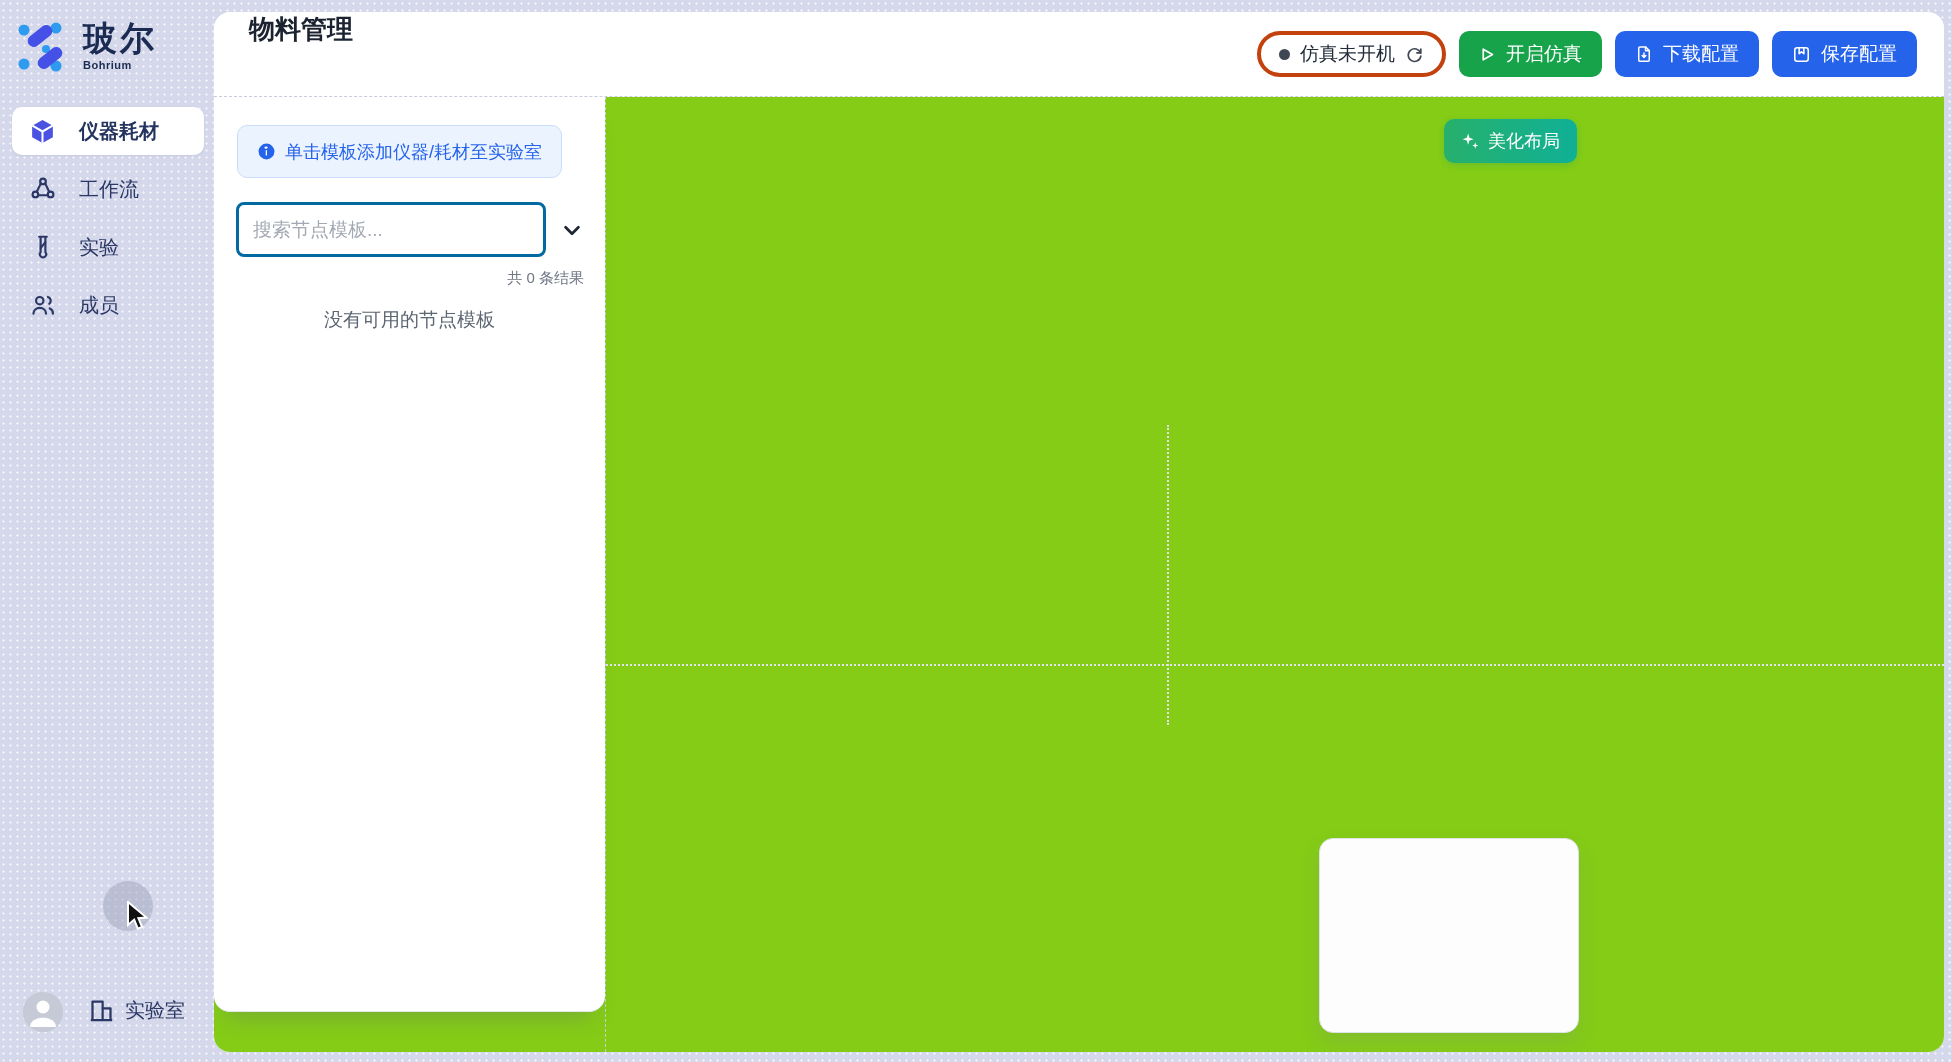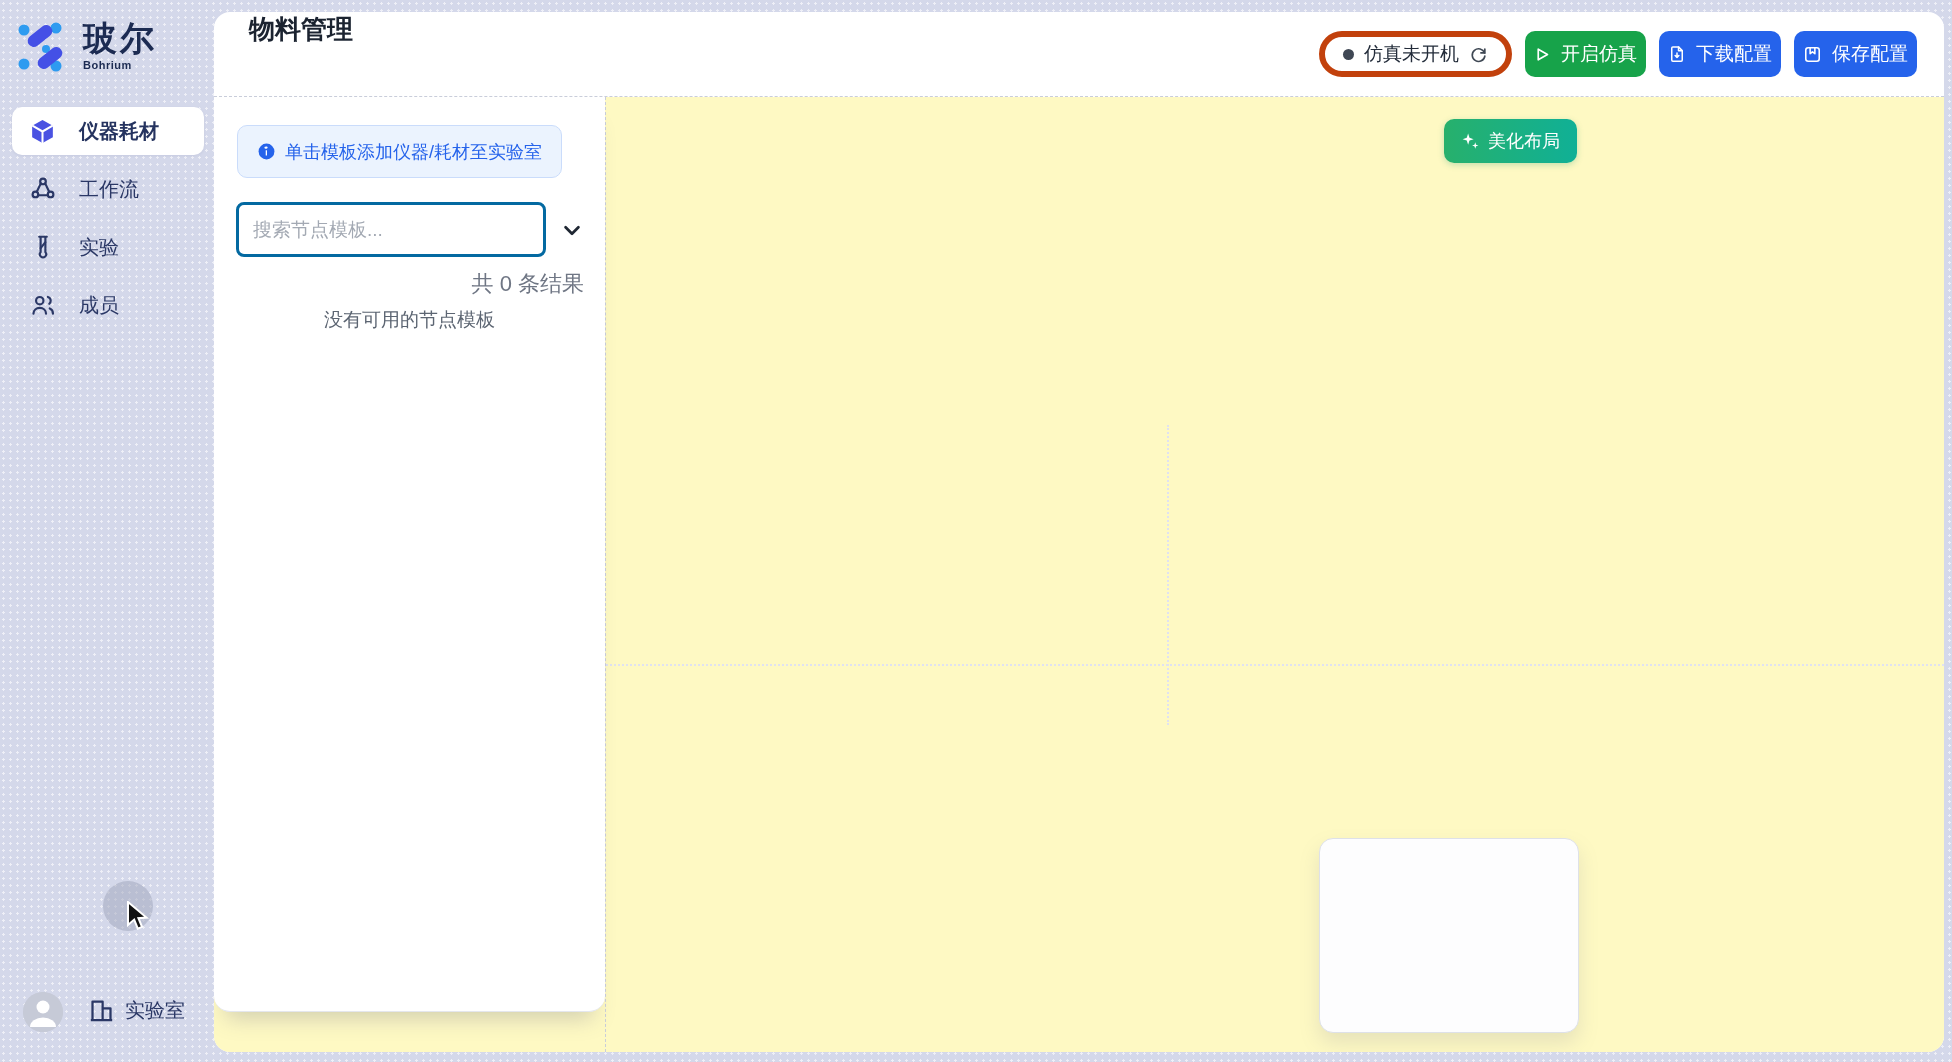--- a/index.html
+++ b/index.html
@@ -36,37 +36,37 @@
   .materials-panel { width:346px; border-right:1px dashed #c9cdda; position:relative; background:#fff; }
   .materials-head { display:flex; align-items:center; padding:30px 12px 0 13px; }
   .materials-title { font-size:20px; font-weight:700; color:#1e242e; }
   .materials-count { font-size:18px; color:#6b7280; margin-left:8px; }
   .collapse-btn { position:absolute; right:12px; top:33px; width:26px; height:26px; display:flex; align-items:center; justify-content:center; cursor:pointer; border-radius:6px; }
   
   .main-col { flex:1; display:flex; flex-direction:column; background:#fff; }
   .main-header { height:85px; border-bottom:1px dashed #c9cdda; display:flex; }
   .page-title { font-size:26px; font-weight:700; color:#1b2330; margin-left:35px; }
   .header-controls { margin-left:auto; margin-right:27px; display:flex; align-items:center; gap:13px; }
-  .status-pill { height:46px; padding:14px 18px; border:6px solid #c2410c; border-radius:23px; background:#fff; display:flex; align-items:center; gap:10px; cursor:default; }
+  .status-pill { height:46px; padding:14px 18px; border:4px solid #c2410c; border-radius:23px; background:#fff; display:flex; align-items:center; gap:10px; cursor:default; }
   .status-dot { width:11px; height:11px; border-radius:50%; background:#3f4754; }
   .status-text { font-size:19px; color:#232c3a; font-weight:500; }
-  .btn { height:46px; border:none; border-radius:10px; display:flex; align-items:center; gap:10px; padding:0 9px; font-size:19px; font-weight:500; color:#fff; cursor:pointer; font-family:inherit; }
+  .btn { height:46px; border:none; border-radius:10px; display:flex; align-items:center; gap:10px; padding:0 20px; font-size:19px; font-weight:500; color:#fff; cursor:pointer; font-family:inherit; }
   .btn-green { background:#17a34a; }
   .btn-blue { background:#2563eb; }
   
-  .canvas { flex:1; position:relative; background:#fef9c3; }
+  .canvas { flex:1; position:relative; background:#84cc16; }
   .template-panel { position:absolute; left:0; top:0; width:391px; height:915px; background:#fff; border-bottom:1px solid #e4e7ee; border-radius:0 0 16px 16px; box-shadow:0 18px 22px -12px rgba(90,95,130,.28); z-index:2; }
   .canvas-divider { position:absolute; left:391px; top:0; height:955px; width:0; border-left:1px dashed #c9cdda; z-index:1; }
   .hint-banner { position:absolute; left:23px; top:28px; width:325px; height:53px; background:#ebf3fe; border:1px solid #cadcfb; border-radius:10px; display:flex; align-items:center; justify-content:center; gap:9px; }
   .hint-text { font-size:18px; color:#2563eb; }
   .search-row { position:absolute; left:22px; top:105px; width:350px; }
   .search-input { width:310px; height:55px; border:3px solid #0369a1; border-radius:8px; padding:0 14px; font-size:19px; color:#1f2733; font-family:inherit; background:#fff; outline:none; }
   .search-input::placeholder { color:#a3a9b3; }
   .chevron-btn { position:absolute; left:320px; top:13px; width:32px; height:30px; display:flex; align-items:center; justify-content:center; cursor:pointer; }
-  .result-count { position:absolute; right:21px; top:172px; font-size:22px; color:#6f7684; }
+  .result-count { position:absolute; right:21px; top:172px; font-size:15px; color:#6f7684; }
   .empty-message { position:absolute; left:0; width:100%; top:210px; text-align:center; font-size:19px; color:#5c6572; }
   .guide-h { position:absolute; left:392px; right:0; top:567px; border-top:2px dotted #e0e2f0; }
   .guide-v { position:absolute; left:953px; top:328px; height:300px; border-left:2px dotted #e0e2f0; }
   .beautify-btn { position:absolute; left:1230px; top:22px; width:133px; height:44px; border:none; border-radius:10px; background:linear-gradient(90deg,#27b06c,#10b096); color:#fff; font-size:18px; font-weight:500; display:flex; align-items:center; justify-content:center; gap:8px; cursor:pointer; font-family:inherit; box-shadow:0 2px 6px rgba(20,150,110,.25); }
   .minimap { position:absolute; left:1105px; top:741px; width:260px; height:195px; background:#fdfdfe; border:1px solid #dee1e8; border-radius:14px; box-shadow:0 10px 20px rgba(120,125,150,.18); }
   svg { display:block; }
 </style>
 </head>
 <body>
 

